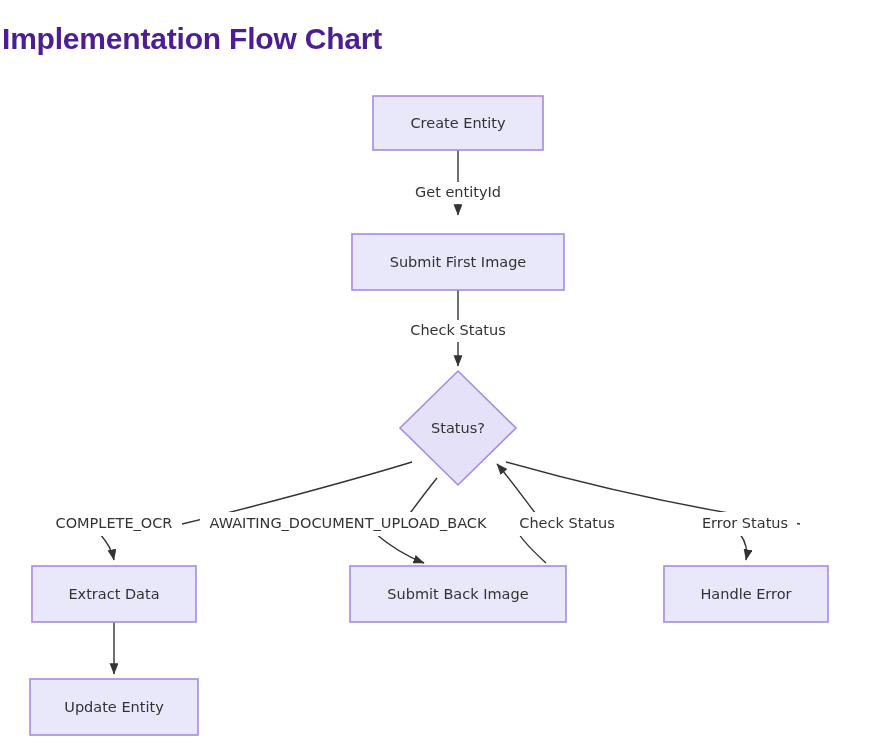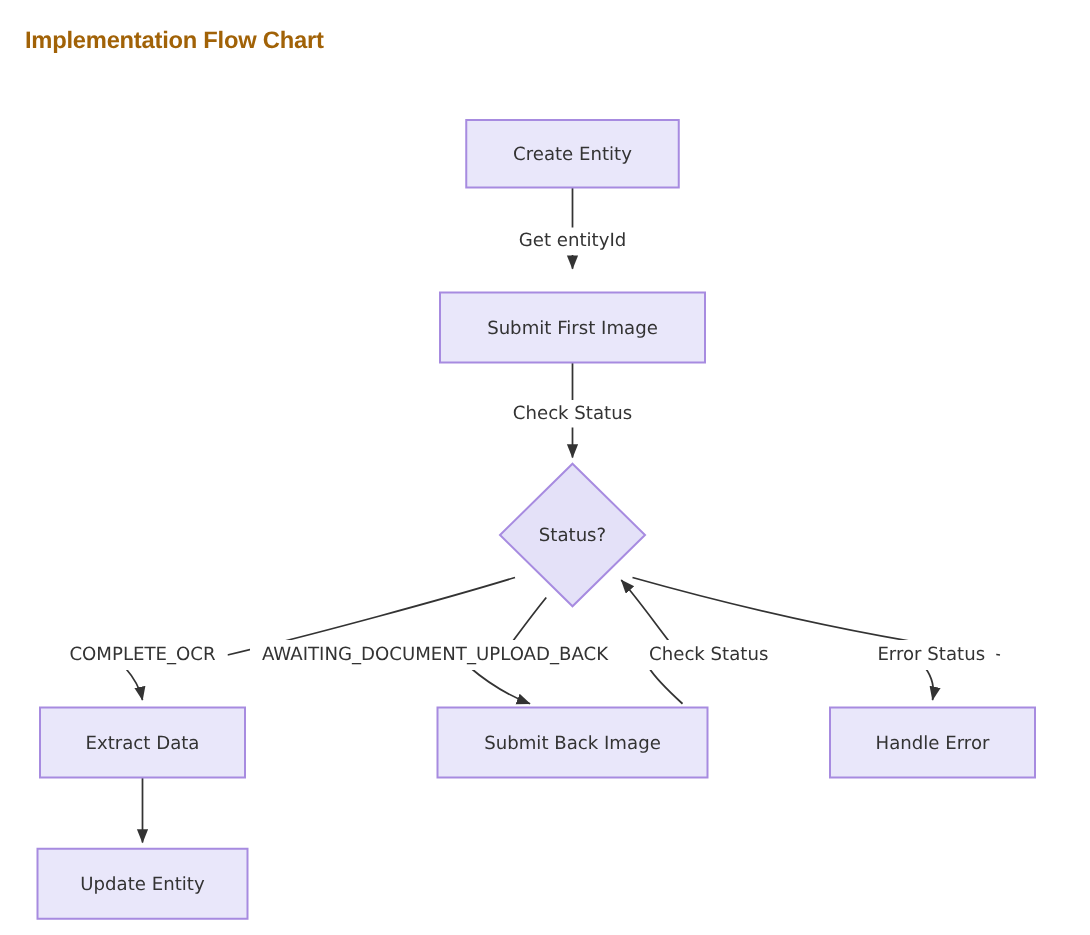--- a/index.html
+++ b/index.html
@@ -9,26 +9,26 @@
   }
   body {
     width: 872px;
     height: 748px;
     font-family: "DejaVu Sans", sans-serif;
     position: relative;
     overflow: hidden;
   }
   #page-title {
     position: absolute;
-    left: 20px;
+    left: 2px;
     top: 22px;
     font-family: "Liberation Sans", sans-serif;
-    font-size: 19px;
+    font-size: 30px;
     font-weight: bold;
-    color: #a16207;
+    color: #4c1d95;
     letter-spacing: -0.2px;
     white-space: nowrap;
   }
   #flow-canvas {
     position: absolute;
     left: 0;
     top: 0;
     width: 872px;
     height: 748px;
   }

